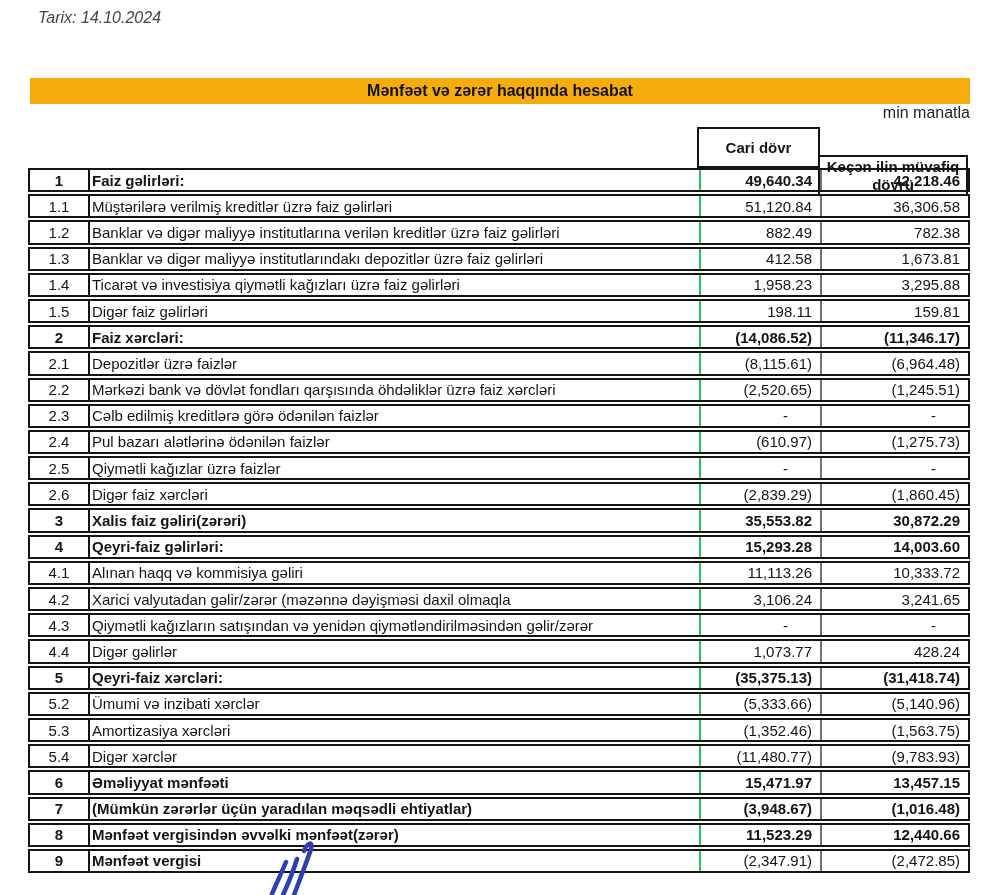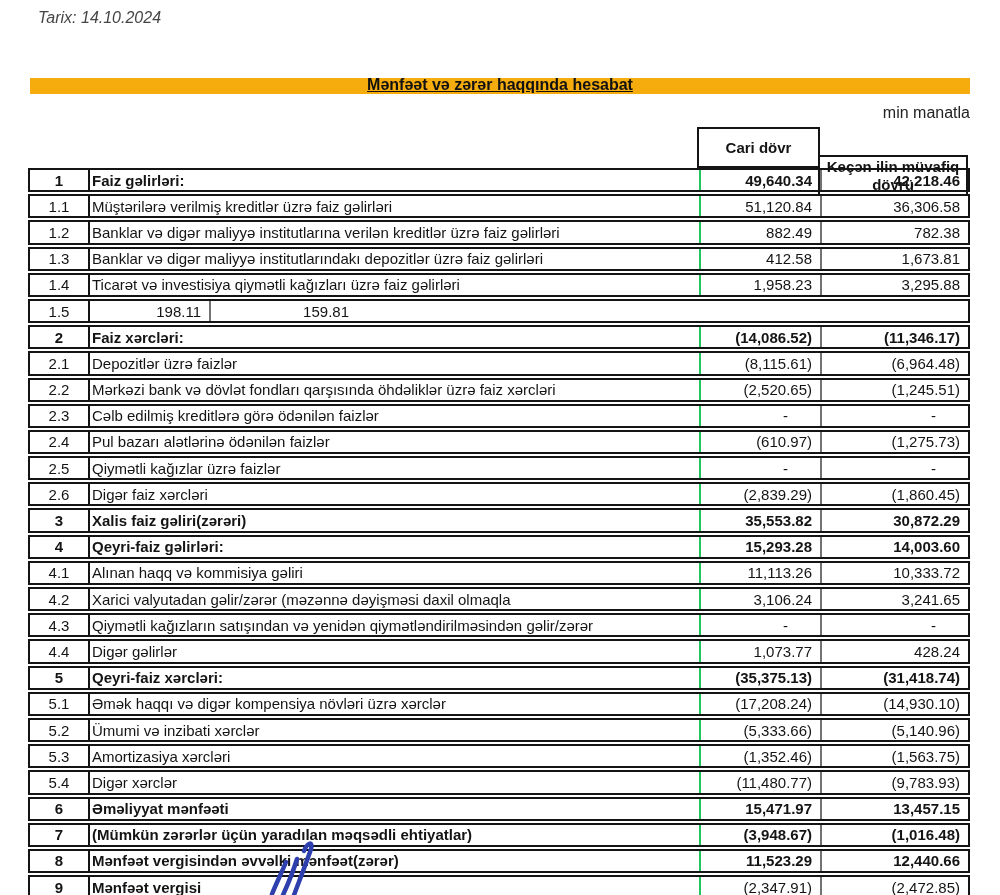--- a/index.html
+++ b/index.html
@@ -9,23 +9,23 @@
     background:#ffffff;
     overflow:hidden;
     font-family:"Liberation Sans", sans-serif;
     color:#141414;
   }
   .tarix {
     position:absolute; left:38px; top:9px;
     font-size:16px; font-style:italic; color:#454545;
   }
   .banner {
-    position:absolute; left:30px; top:78px; width:940px; height:16px;
-    display:flex; align-items:flex-end; justify-content:center;
-    font-size:16px; font-weight:700; color:#111;text-decoration:underline;
+    position:absolute; left:30px; top:78px; width:940px; height:26px;
+    display:flex; align-items:center; justify-content:center;
+    font-size:16px; font-weight:700; color:#111;
   }
   .unit-note {
     position:absolute; right:30px; top:104px;
     font-size:16px; color:#222;
   }
   .thead {
     position:absolute; left:697px; top:127px; display:flex;
   }
   .th {
     box-sizing:border-box; height:41px;
@@ -105,20 +105,21 @@
           <div class="c v2">1,673.81</div>
         </div>
         <div class="trow">
           <div class="c num">1.4</div>
           <div class="c label">Ticarət və investisiya qiymətli kağızları üzrə faiz gəlirləri</div>
           <div class="c v1">1,958.23</div>
           <div class="c v2">3,295.88</div>
         </div>
         <div class="trow">
           <div class="c num">1.5</div>
+          <div class="c label">Digər faiz gəlirləri</div>
           <div class="c v1">198.11</div>
           <div class="c v2">159.81</div>
         </div>
         <div class="trow">
           <div class="c num b">2</div>
           <div class="c label b">Faiz xərcləri:</div>
           <div class="c v1 b">(14,086.52)</div>
           <div class="c v2 b">(11,346.17)</div>
         </div>
         <div class="trow">
@@ -191,26 +192,20 @@
           <div class="c num">4.4</div>
           <div class="c label">Digər gəlirlər</div>
           <div class="c v1">1,073.77</div>
           <div class="c v2">428.24</div>
         </div>
         <div class="trow">
           <div class="c num b">5</div>
           <div class="c label b">Qeyri-faiz xərcləri:</div>
           <div class="c v1 b">(35,375.13)</div>
           <div class="c v2 b">(31,418.74)</div>
-        </div>
-        <div class="trow">
-          <div class="c num">5.1</div>
-          <div class="c label">Əmək haqqı və digər kompensiya növləri üzrə xərclər</div>
-          <div class="c v1">(17,208.24)</div>
-          <div class="c v2">(14,930.10)</div>
         </div>
         <div class="trow">
           <div class="c num">5.2</div>
           <div class="c label">Ümumi və inzibati xərclər</div>
           <div class="c v1">(5,333.66)</div>
           <div class="c v2">(5,140.96)</div>
         </div>
         <div class="trow">
           <div class="c num">5.3</div>
           <div class="c label">Amortizasiya xərcləri</div>

